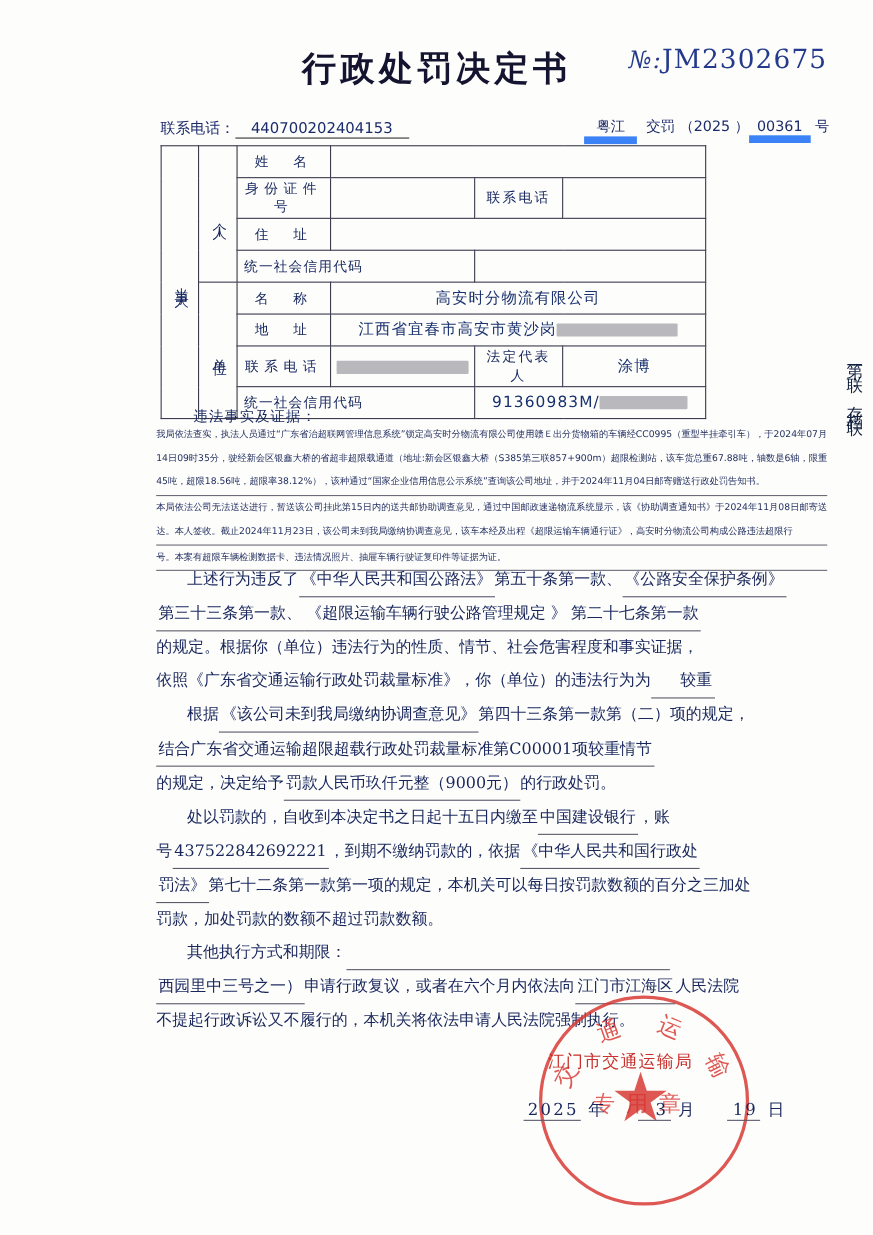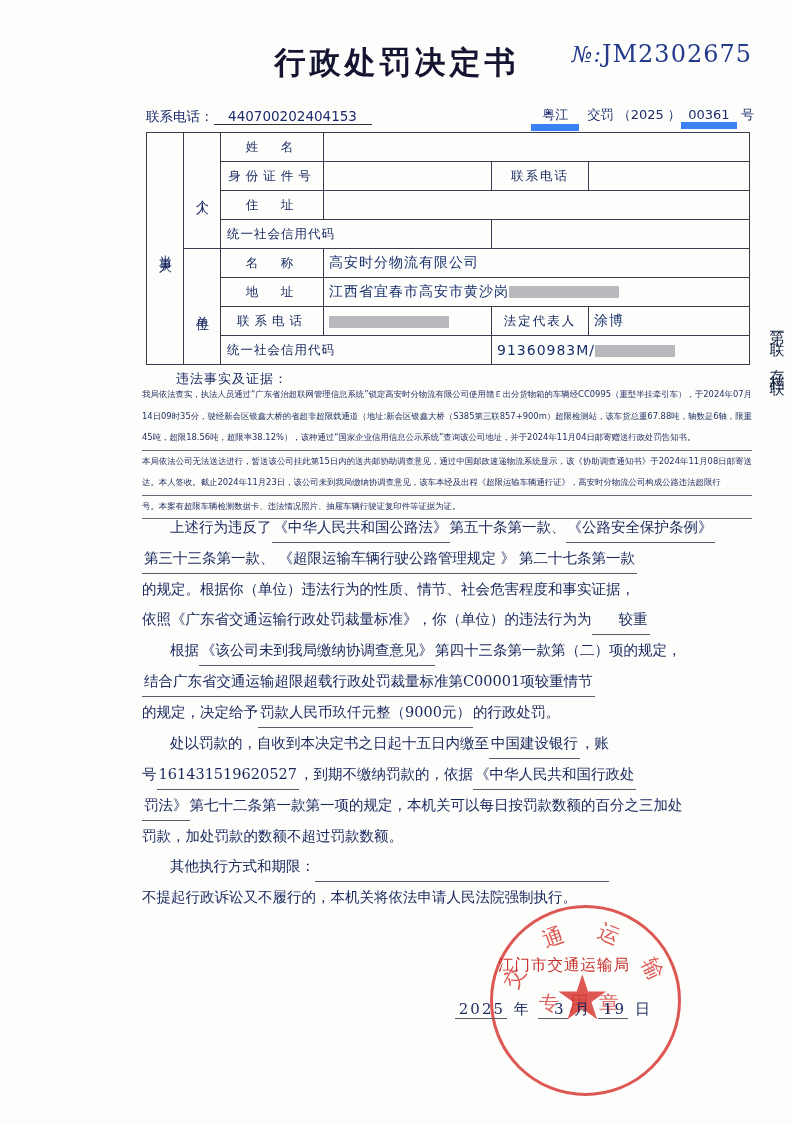--- a/index.html
+++ b/index.html
@@ -52,40 +52,40 @@
   .sidetext{
     position:absolute;right:8px;top:318px;
     writing-mode:vertical-rl;
     font-size:15px;letter-spacing:6px;color:#12203f;
     font-family:"DejaVu Serif","Liberation Serif",serif;
   }
 
   
   .tbl{
     position:absolute;left:146px;top:132px;
-    width:604px;
+    width:496px;
     border-collapse:collapse;
     font-size:12.5px;
     color:#15265e;
   }
   .tbl td{
     border:1px solid #3b3b4e;
     height:26px;
     padding:1px 5px;
     vertical-align:middle;
   }
   .cv{
     width:26px;text-align:center;letter-spacing:3px;
     font-size:13px;
   }
   .cv span{writing-mode:vertical-rl;display:inline-block;}
   .lbl{width:92px;text-align:center;letter-spacing:5px;}
   .lbl2{width:86px;text-align:center;letter-spacing:2px;}
   .val{}
-  .val.big{font-size:14px;color:#18306e;letter-spacing:1px;}
+  .val.big{font-size:14px;color:#18306e;letter-spacing:1px;text-align:center;}
   .redact{
     display:inline-block;height:12px;background:#b9b9bd;border-radius:1px;
     vertical-align:middle;
   }
 
   
   .facts-label{
     position:absolute;left:176px;top:370px;
     font-size:13px;letter-spacing:1px;color:#16265e;
   }
@@ -135,21 +135,21 @@
     font-size:20px;color:#d7332f;letter-spacing:10px;opacity:.75;
     font-family:"DejaVu Serif","Liberation Serif",serif;
   }
 
   
   .dateline{
     position:absolute;left:455px;top:1000px;
     font-size:15px;color:#18265c;letter-spacing:2px;
     font-family:"DejaVu Serif","Liberation Serif",serif;
   }
-  .dateline .u{min-width:26px;}
+  .dateline .u{min-width:26px;margin-left:21px;}
 </style>
 </head>
 <body>
 
 <div class="page">
 
   <div class="title">行政处罚决定书</div>
 
   <div class="docno">
     <span class="no">№:</span><span>JM2302675</span>
@@ -243,30 +243,33 @@
     <p>
       <span class="u">结合广东省交通运输超限超载行政处罚裁量标准第C00001项较重情节</span>
     </p>
     <p>
       <span>的规定，决定给予</span><span class="u">罚款人民币玖仟元整（9000元）</span><span>的行政处罚。</span>
     </p>
     <p>
       <span class="ind"></span><span>处以罚款的，自收到本决定书之日起十五日内缴至</span><span class="u">中国建设银行</span><span>，账</span>
     </p>
     <p>
-      <span>号</span><span class="u">161431519620527</span><span>，到期不缴纳罚款的，依据</span><span class="u">《中华人民共和国行政处</span>
+      <span>号</span><span class="u">437522842692221</span><span>，到期不缴纳罚款的，依据</span><span class="u">《中华人民共和国行政处</span>
     </p>
     <p>
       <span class="u">罚法》</span><span>第七十二条第一款第一项的规定，本机关可以每日按罚款数额的百分之三加处</span>
     </p>
     <p>
       <span>罚款，加处罚款的数额不超过罚款数额。</span>
     </p>
     <p>
       <span class="ind"></span><span>其他执行方式和期限：</span><span class="u" style="min-width:290px">&nbsp;</span>
+    </p>
+    <p>
+      <span class="u">西园里中三号之一）</span><span>申请行政复议，或者在六个月内依法向</span><span class="u">江门市江海区</span><span>人民法院</span>
     </p>
     <p>
       <span>不提起行政诉讼又不履行的，本机关将依法申请人民法院强制执行。</span>
     </p>
   </div>
 
   <div class="stamp">
     <svg class="arc" viewBox="0 0 185 185">
       <defs>
           <path id="arcpath" d="M 22,100 A 70,70 0 0 1 163,100"></path>

